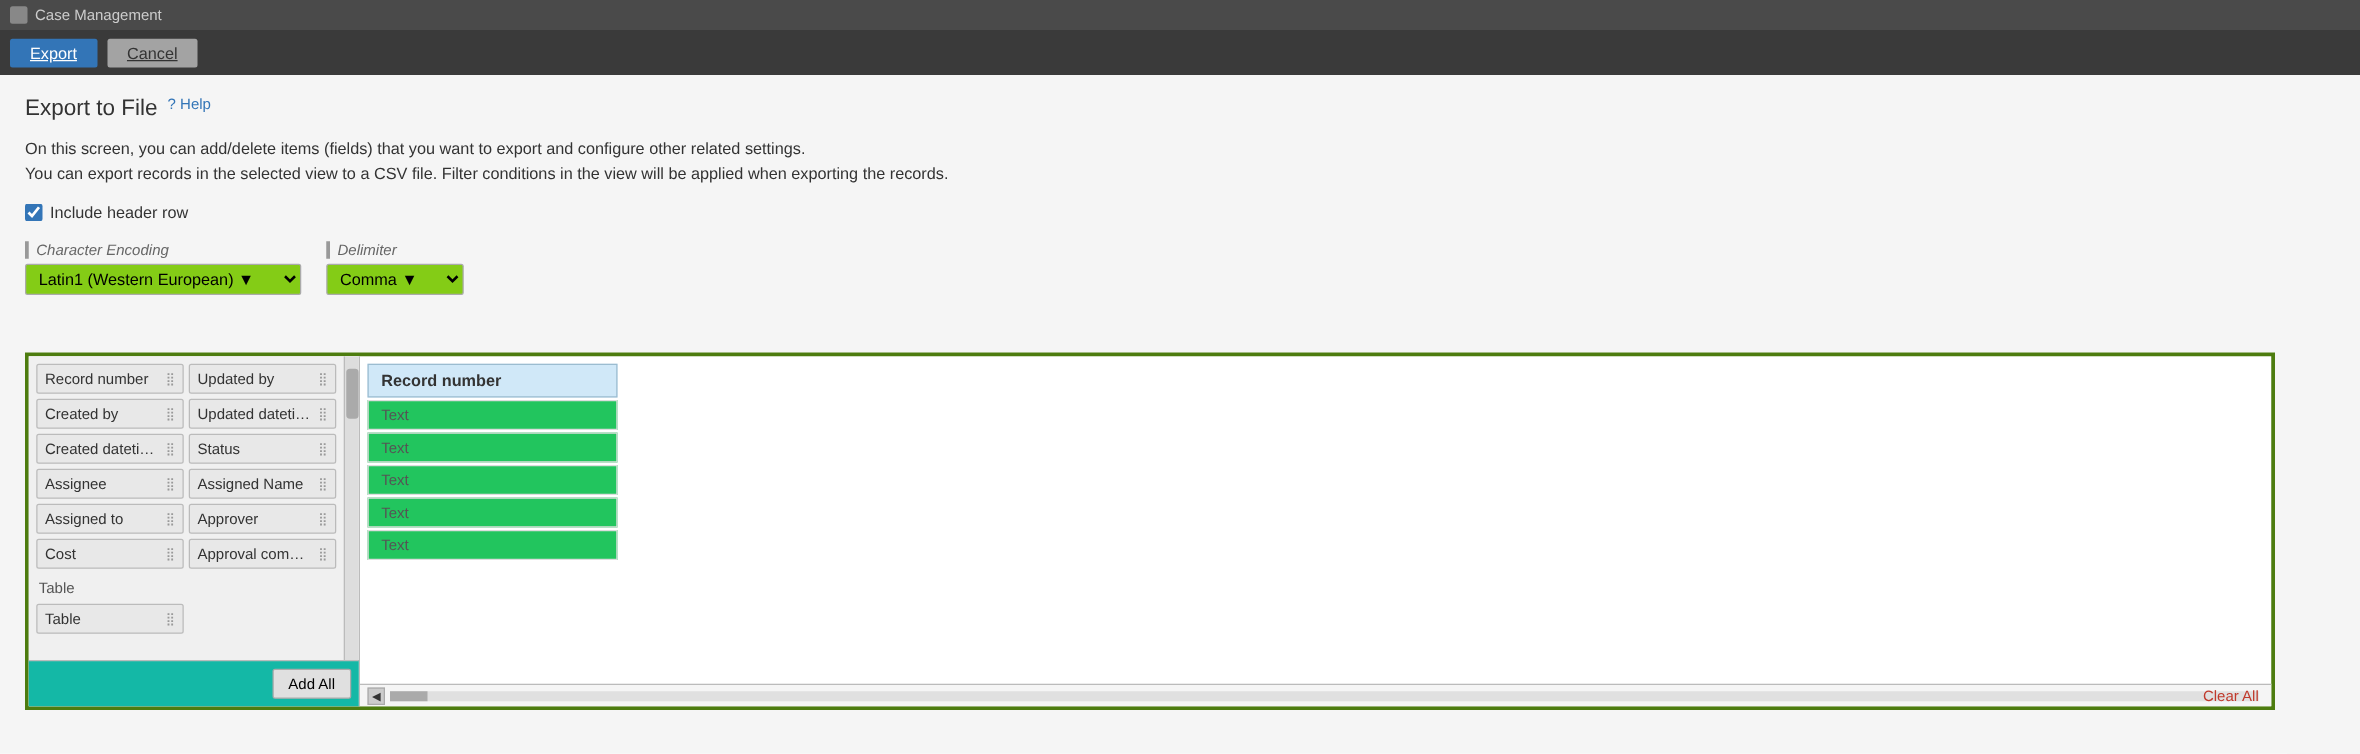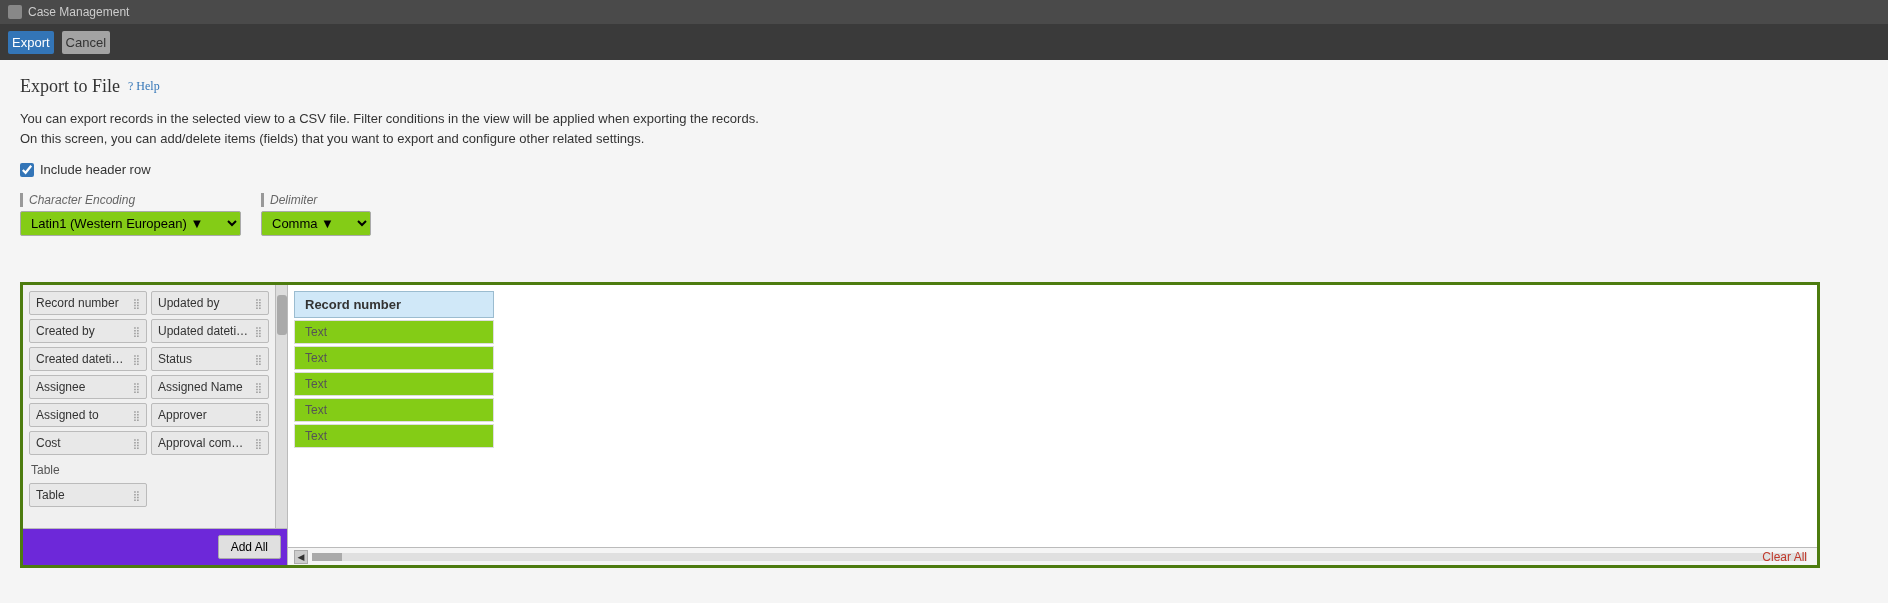--- a/index.html
+++ b/index.html
@@ -19,25 +19,26 @@
     
     #toolbar {
       background: #3a3a3a;
       height: 36px;
       display: flex;
       align-items: center;
       padding: 0 8px;
       gap: 8px;
     }
     .toolbar-btn {
-      padding: 4px 4px;
+      padding: 4px 16px;
       font-size: 13px;
       border: none;
       cursor: pointer;
       border-radius: 2px;
+      text-decoration: underline;
     }
     .btn-export {
       background: #3375b7;
       color: #fff;
     }
     .btn-cancel {
       background: #a3a3a3;
       color: #333;
     }
 
@@ -45,24 +46,23 @@
     #main {
       padding: 16px 20px;
       background: #f5f5f5;
       height: calc(603px - 22px - 36px);
       overflow: auto;
     }
 
     
     #page-title-row {
       display: flex;
-      align-items: center;
+      align-items: flex-start;
       margin-bottom: 12px;
       gap: 8px;
-      font-family: Liberation Serif, serif;
     }
     #page-title {
       font-size: 18px;
       font-weight: normal;
       color: #333;
     }
     #help-link {
       color: #3375b7;
       font-size: 12px;
       text-decoration: none;
@@ -197,21 +197,21 @@
       top: 10px;
       left: 1px;
     }
 
     
     #add-all-row {
       border-top: 1px solid #bbb;
       padding: 6px;
       display: flex;
       justify-content: flex-end;
-      background: #6d28d9;
+      background: #14b8a6;
     }
     .btn-add-all {
       padding: 4px 12px;
       background: #e0e0e0;
       border: 1px solid #aaa;
       border-radius: 2px;
       font-size: 12px;
       cursor: pointer;
     }
 
@@ -235,21 +235,21 @@
       background: #d0e8f8;
       border: 1px solid #9bbcd0;
       padding: 5px 10px;
       font-size: 13px;
       font-weight: bold;
       width: 200px;
       cursor: move;
     }
 
     .export-text-row {
-      background: #84cc16;
+      background: #22c55e;
       border: 1px solid #ddd;
       padding: 4px 10px;
       font-size: 12px;
       color: #555;
       width: 200px;
     }
 
     
     #bottom-bar {
       border-top: 1px solid #bbb;
@@ -311,22 +311,22 @@
 </div>
 
 <div id="main">
 
   <div id="page-title-row">
     <h1 id="page-title">Export to File</h1>
     <a id="help-link">Help</a>
   </div>
 
   <div id="description">
+    <div>On this screen, you can add/delete items (fields) that you want to export and configure other related settings.</div>
     <div>You can export records in the selected view to a CSV file. Filter conditions in the view will be applied when exporting the records.</div>
-    <div>On this screen, you can add/delete items (fields) that you want to export and configure other related settings.</div>
   </div>
 
   <div id="checkbox-row">
     <input type="checkbox" checked="" style="">
     <label>Include header row</label>
   </div>
 
   <div id="settings-row">
     <div class="setting-group">
       <span class="setting-label">Character Encoding</span>

